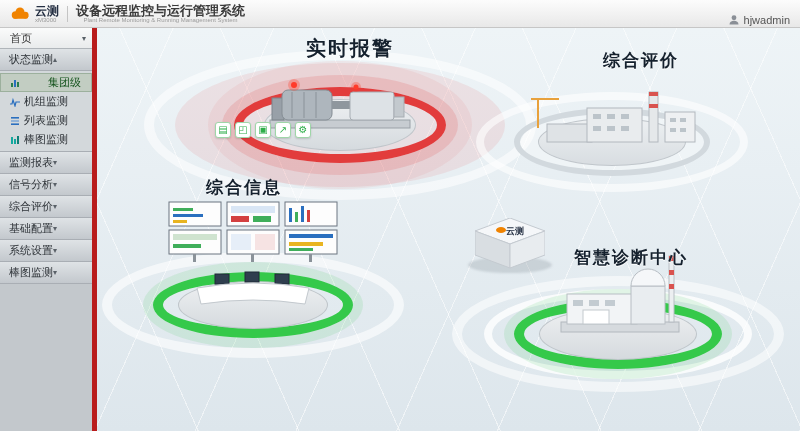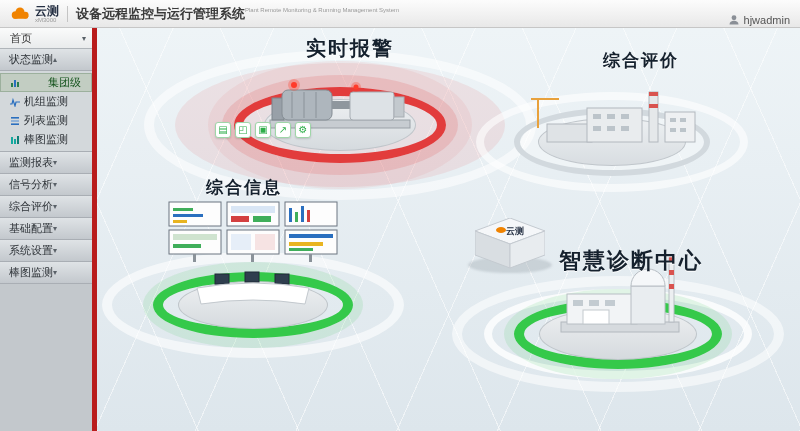--- a/index.html
+++ b/index.html
@@ -8,21 +8,21 @@
   .app { width:800px; height:431px; display:flex; flex-direction:column; }
 
   
   .hdr { height:28px; flex:0 0 28px; display:flex; align-items:center; padding:0 10px 0 8px;
          background:linear-gradient(#fcfcfc,#e8e8e8); border-bottom:1px solid #c6c6c6; }
   .logo { display:flex; align-items:center; gap:3px; }
   .logo-txt { display:flex; flex-direction:column; line-height:1; }
   .logo-name { font-size:12px; font-weight:bold; color:#253043; }
   .logo-sub { font-size:6px; color:#999; }
   .hdr-div { width:1px; height:16px; background:#c4c4c4; margin:0 8px; }
-  .titles { display:flex; flex-direction:row; line-height:1.05; }
+  .titles { display:flex; flex-direction:column; line-height:1.05;align-items:center; }
   .app-title { font-size:13px; font-weight:bold; color:#3a3a3a; }
   .app-sub { font-size:6px; color:#9a9a9a; }
   .hdr-user { margin-left:auto; display:flex; align-items:center; gap:4px; font-size:11px; color:#555; cursor:pointer;margin-top:12px; }
 
   
   .frame { flex:1; display:flex; min-height:0; }
 
   
   .sidebar { width:97px; flex:0 0 97px; background:#c3c8cc; border-right:5px solid #b91c1c; display:flex; flex-direction:column; }
   .side-home { height:21px; line-height:21px; font-size:11px; color:#333; padding-left:10px;
@@ -66,21 +66,21 @@
   .halo-d2 { left:521px; top:306px; width:268px; height:90px; border:8px solid rgba(255,255,255,.8); }
   .ring-d  { left:521px; top:306px; width:208px; height:70px; border:10px solid #35c94a;
              box-shadow:0 0 0 10px rgba(53,201,74,.12); }
   .plat-d  { left:521px; top:306px; width:158px; height:52px; background:linear-gradient(#eef0f2,#d5dade); border:1px solid #bfc5ca; }
 
   .island-title { position:absolute; transform:translateX(-50%); font-weight:bold; color:#15212e;
                   letter-spacing:2px; text-shadow:0 1px 0 rgba(255,255,255,.9); white-space:nowrap; }
   .t-alarm { left:253px; top:7px;  font-size:20px; }
   .t-eval  { left:544px; top:21px; font-size:17px; }
   .t-info  { left:147px; top:148px; font-size:17px; }
-  .t-diag  { left:534px; top:218px; font-size:22px; }
+  .t-diag  { left:534px; top:218px; font-size:17px; }
 
   .illus { position:absolute; }
   .il-turbine { left:163px; top:34px;  width:160px; height:72px; }
   .il-factory { left:430px; top:58px;  width:170px; height:64px; }
   .il-control { left:66px;  top:172px; width:180px; height:112px; }
   .il-plant   { left:446px; top:220px; width:150px; height:92px; }
   .il-cube    { left:378px; top:190px; width:70px;  height:52px; }
   .cube-shadow{ left:413px; top:237px; width:84px; height:16px; background:rgba(120,130,140,.25); filter:blur(1px); }
 
   .toolbar { position:absolute; left:118px; top:94px; display:flex; gap:4px; }

